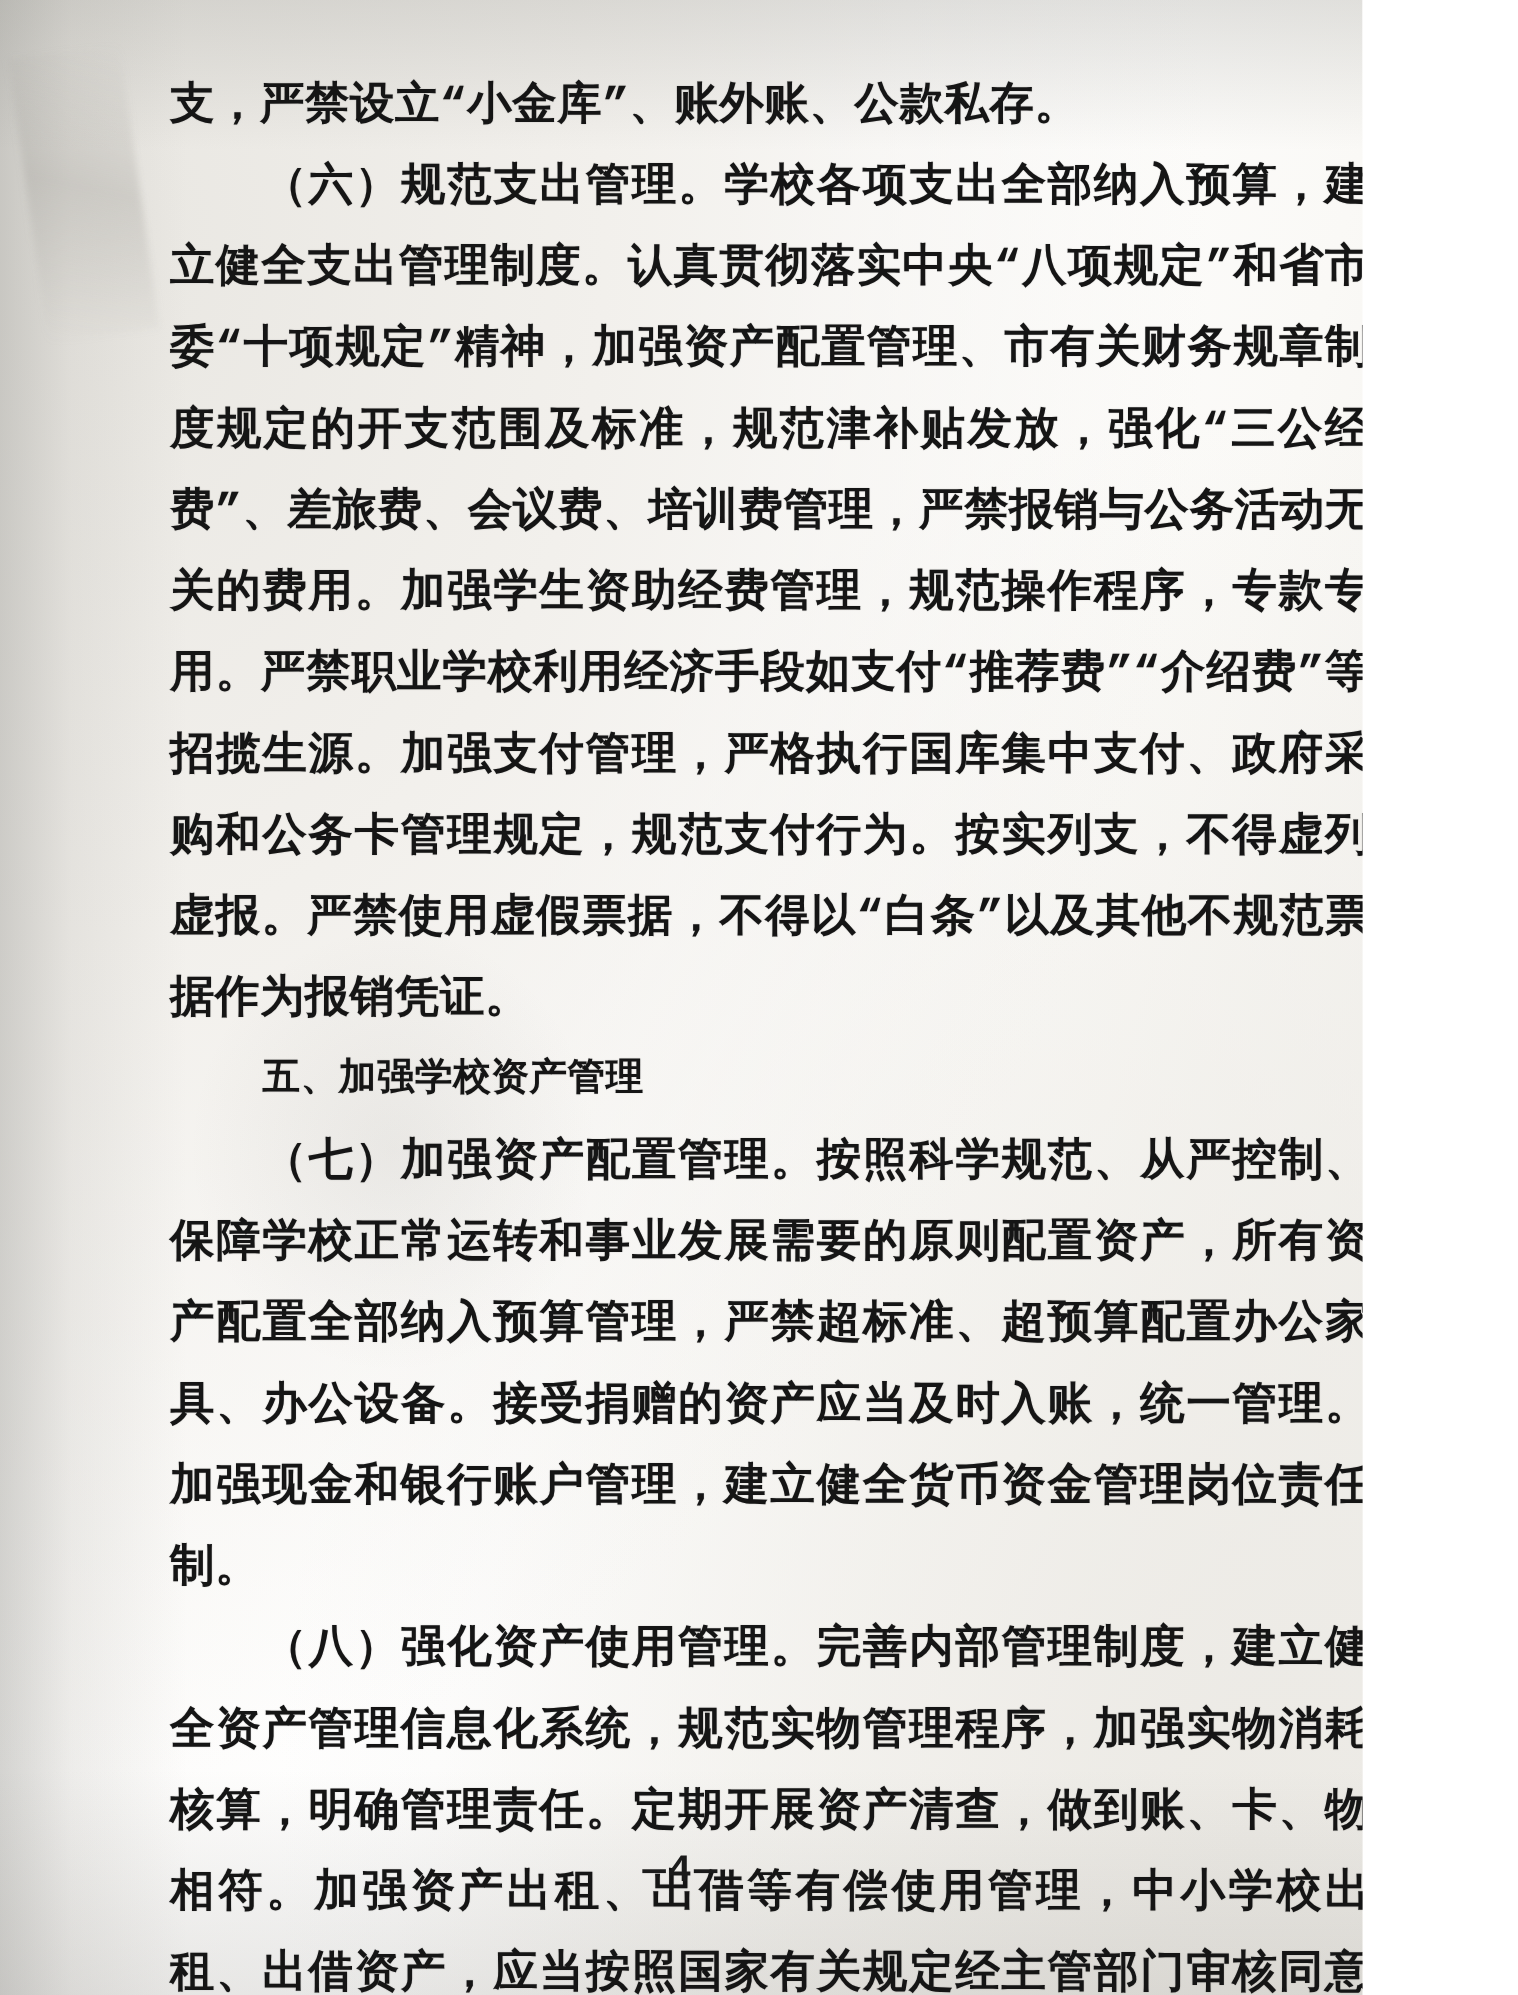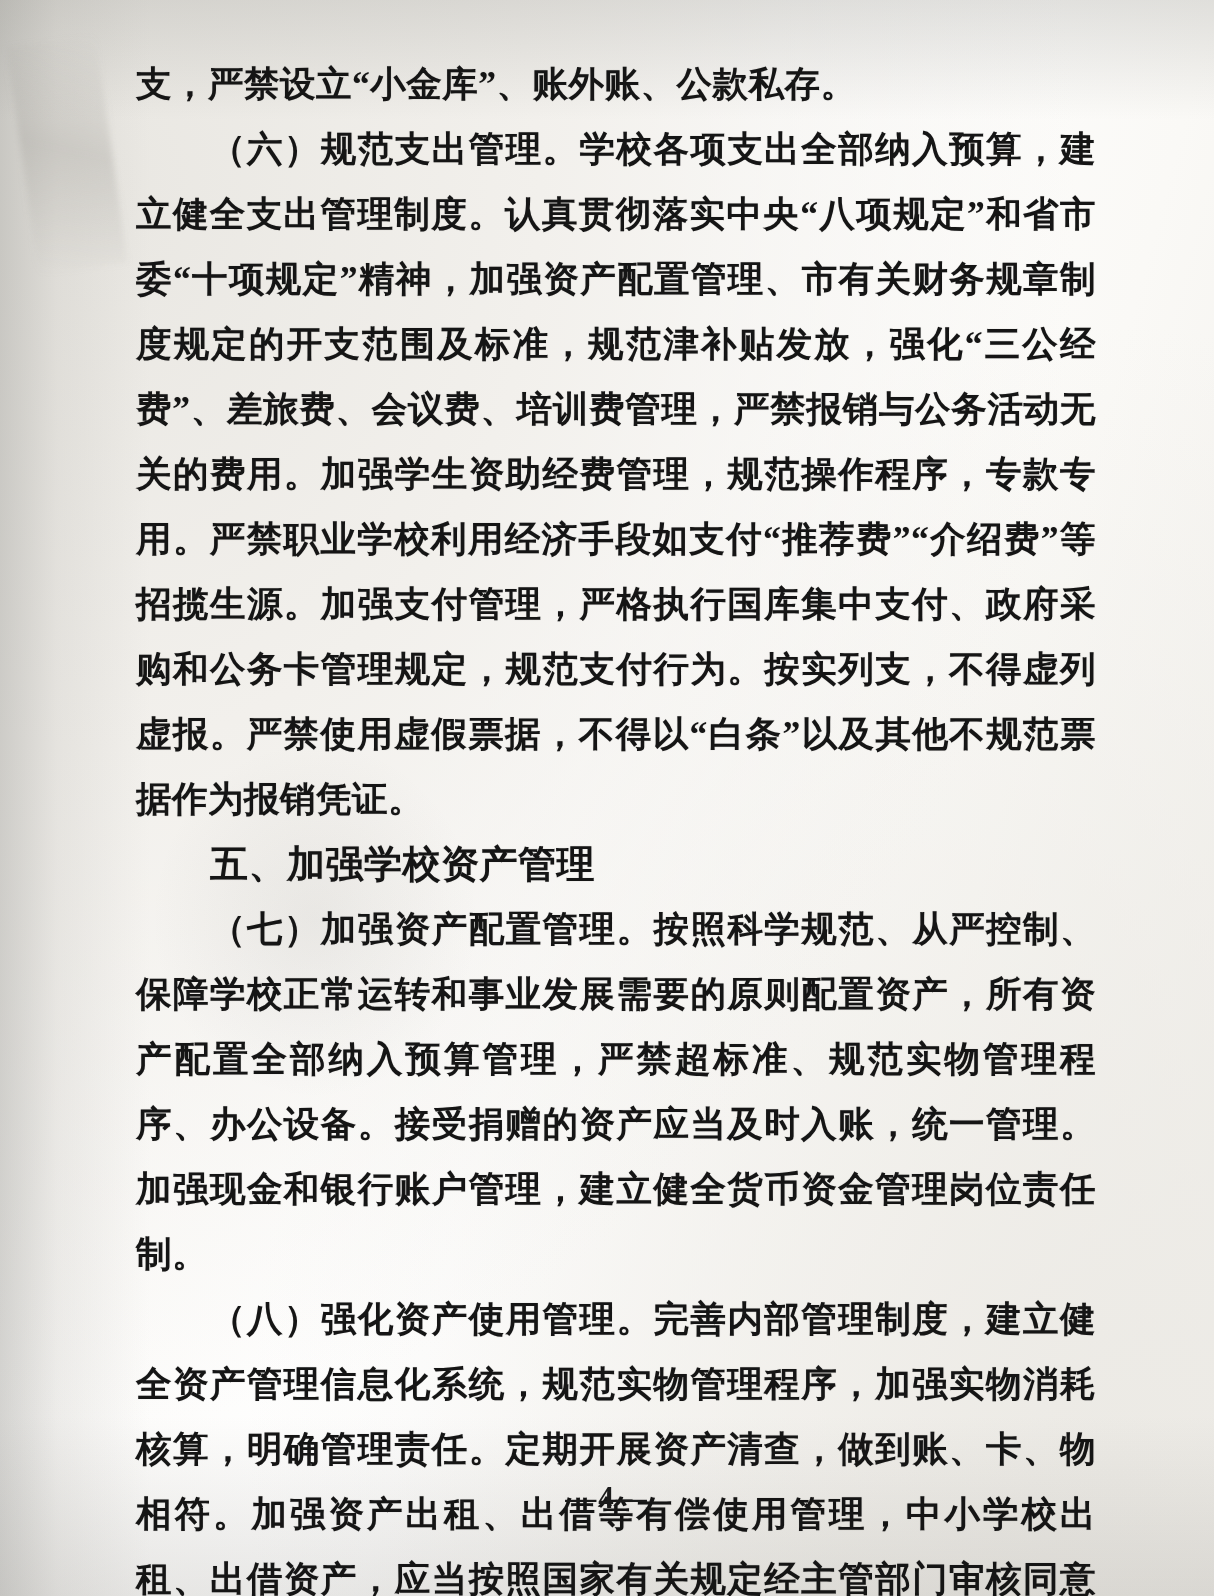--- a/index.html
+++ b/index.html
@@ -2,28 +2,28 @@
 <html lang="zh"><head>
 <meta charset="utf-8">
 <style>
   html, body {
     margin: 0;
     padding: 0;
     background: #ffffff;
   }
   .page {
     position: relative;
-    width: 1214px;
+    width: 1090px;
     height: 1596px;
     overflow: hidden;
     background:
       radial-gradient(ellipse at 8% 12%, #e9e7e2 0%, #f2f0ec 28%, rgba(255,255,255,0) 62%),
       radial-gradient(ellipse at 92% 92%, #eceae5 0%, rgba(255,255,255,0) 55%),
       linear-gradient(105deg, #f4f2ee 0%, #fbfaf8 22%, #ffffff 48%, #faf9f6 74%, #f0eeea 100%);
-    font-family: Liberation Serif, serif;
+    font-family: Liberation Mono, monospace;
     color: #121212;
   }
   
   .scan-shade-left {
     position: absolute;
     left: 0; top: 0;
     width: 150px; height: 100%;
     background: linear-gradient(90deg, rgba(120,120,115,0.30) 0%, rgba(160,158,152,0.16) 38%, rgba(255,255,255,0) 100%);
     pointer-events: none;
   }
@@ -74,21 +74,21 @@
     text-justify: inter-character;
     font-weight: 600;
     color: #151515;
     text-shadow: 0 0 1px rgba(0,0,0,0.28);
   }
   p.para {
     text-indent: 74px;
   }
   p.heading {
     margin: 0;
-    font-size: 38px;
+    font-size: 30px;
     line-height: 65px;
     letter-spacing: 0.5px;
     font-weight: 600;
     text-indent: 74px;
     color: #151515;
     text-shadow: 0 0 1px rgba(0,0,0,0.28);
   }
 
   .footer {
     position: absolute;
@@ -116,21 +116,21 @@
   <div class="smudge"></div>
 
   <div class="content">
 
     <p class="body-line">支，严禁设立“小金库”、账外账、公款私存。</p>
 
     <p class="para">（六）规范支出管理。学校各项支出全部纳入预算，建立健全支出管理制度。认真贯彻落实中央“八项规定”和省市委“十项规定”精神，加强资产配置管理、市有关财务规章制度规定的开支范围及标准，规范津补贴发放，强化“三公经费”、差旅费、会议费、培训费管理，严禁报销与公务活动无关的费用。加强学生资助经费管理，规范操作程序，专款专用。严禁职业学校利用经济手段如支付“推荐费”“介绍费”等招揽生源。加强支付管理，严格执行国库集中支付、政府采购和公务卡管理规定，规范支付行为。按实列支，不得虚列虚报。严禁使用虚假票据，不得以“白条”以及其他不规范票据作为报销凭证。</p>
 
     <p class="heading">五、加强学校资产管理</p>
 
-    <p class="para">（七）加强资产配置管理。按照科学规范、从严控制、保障学校正常运转和事业发展需要的原则配置资产，所有资产配置全部纳入预算管理，严禁超标准、规范实物管理程序、办公设备。接受捐赠的资产应当及时入账，统一管理。加强现金和银行账户管理，建立健全货币资金管理岗位责任制。</p>
+    <p class="para">（七）加强资产配置管理。按照科学规范、从严控制、保障学校正常运转和事业发展需要的原则配置资产，所有资产配置全部纳入预算管理，严禁超标准、超预算配置办公家具、办公设备。接受捐赠的资产应当及时入账，统一管理。加强现金和银行账户管理，建立健全货币资金管理岗位责任制。</p>
 
     <p class="para">（八）强化资产使用管理。完善内部管理制度，建立健全资产管理信息化系统，规范实物管理程序，加强实物消耗核算，明确管理责任。定期开展资产清查，做到账、卡、物相符。加强资产出租、出借等有偿使用管理，中小学校出租、出借资产，应当按照国家有关规定经主管部门审核同意后报同级财政部门审批。中小学校不得提供担保。</p>
 
   </div>
 
   <div class="footer">
     <span class="page-number">—4—</span>
   </div>
 
 </div>

